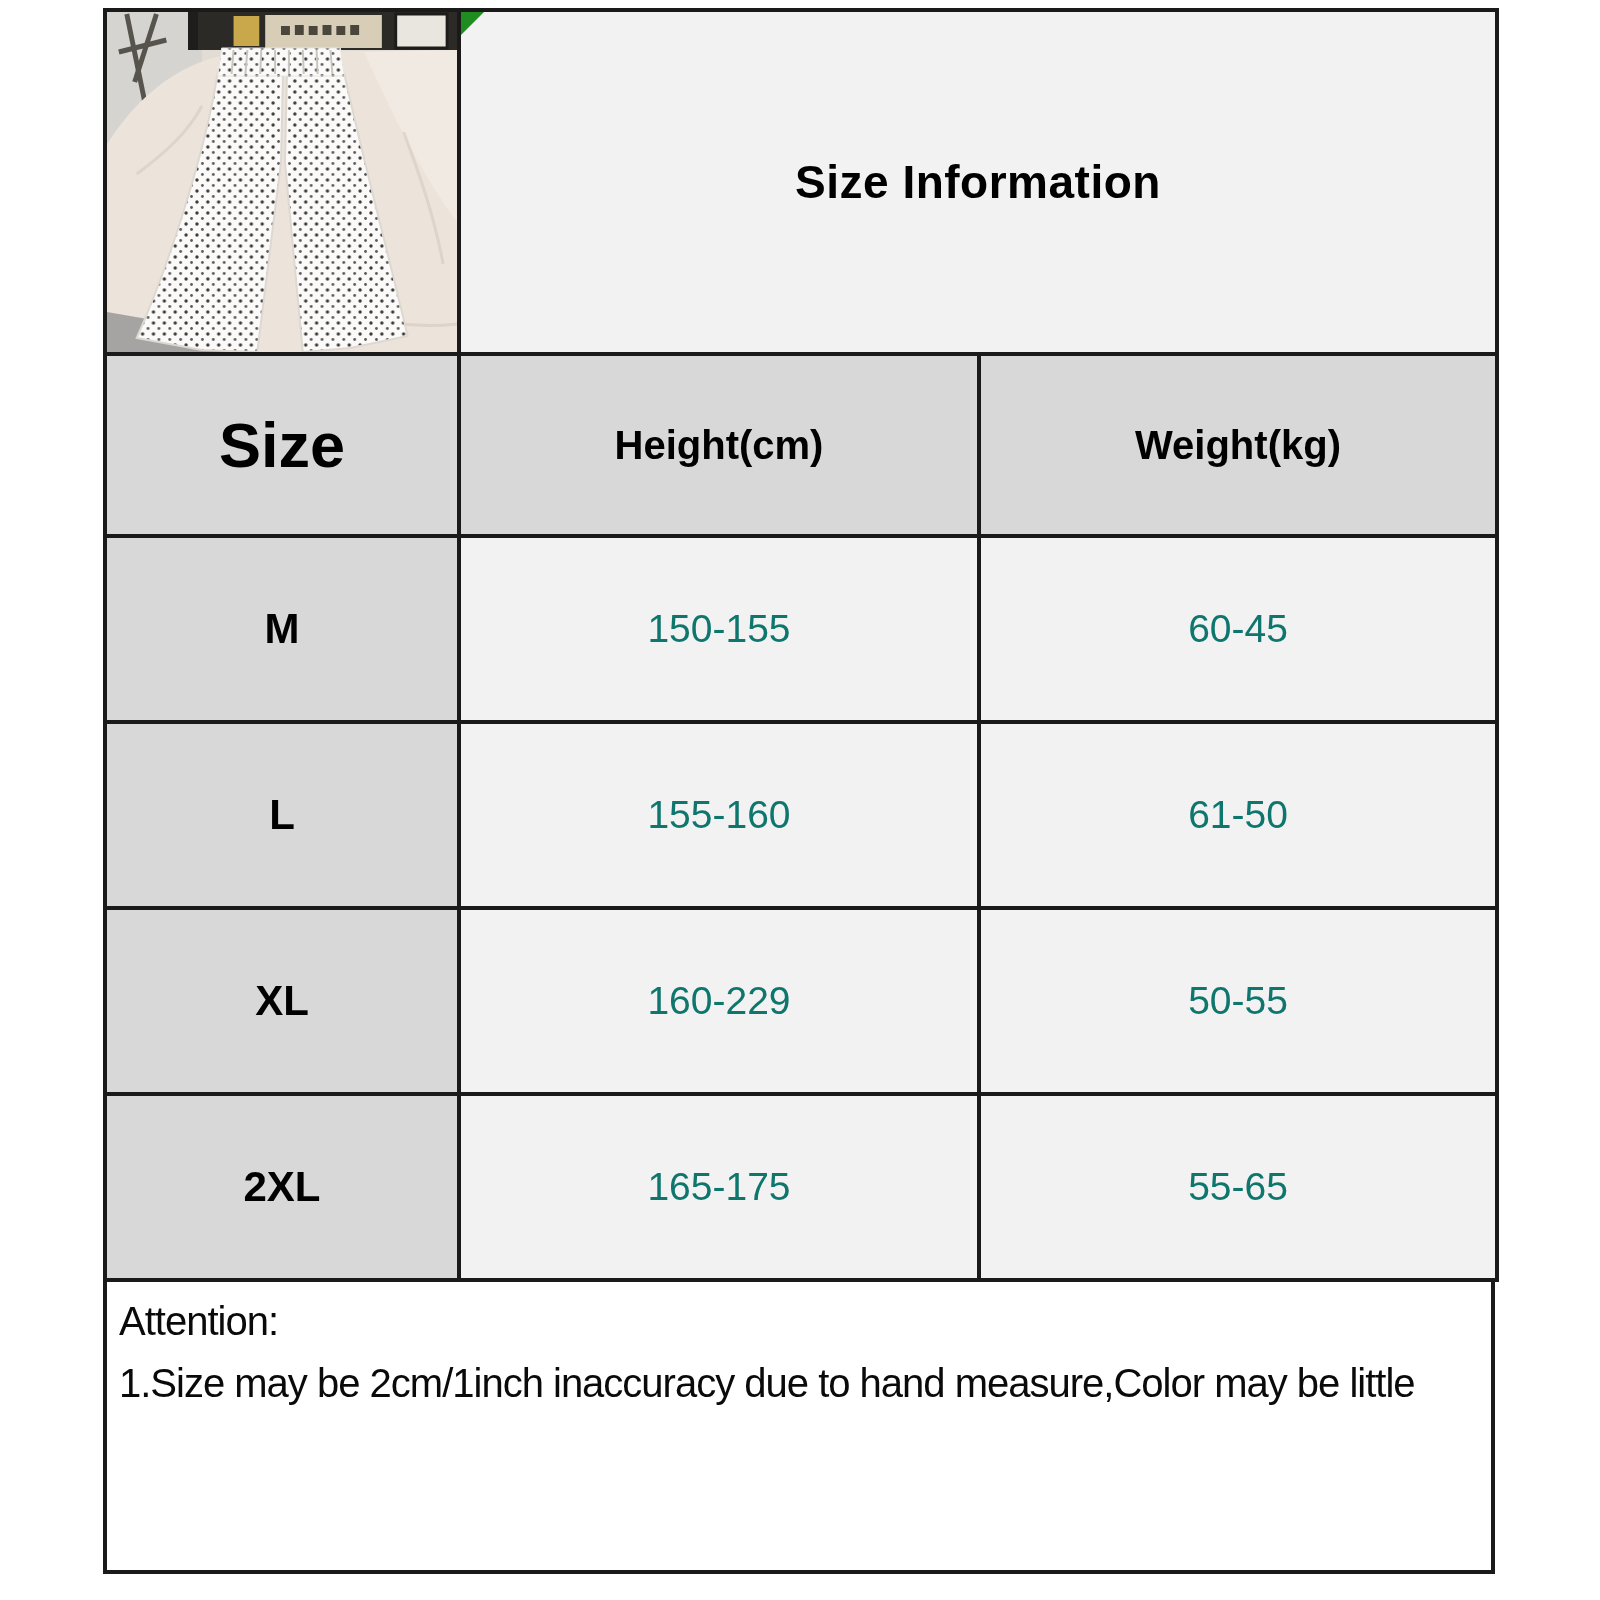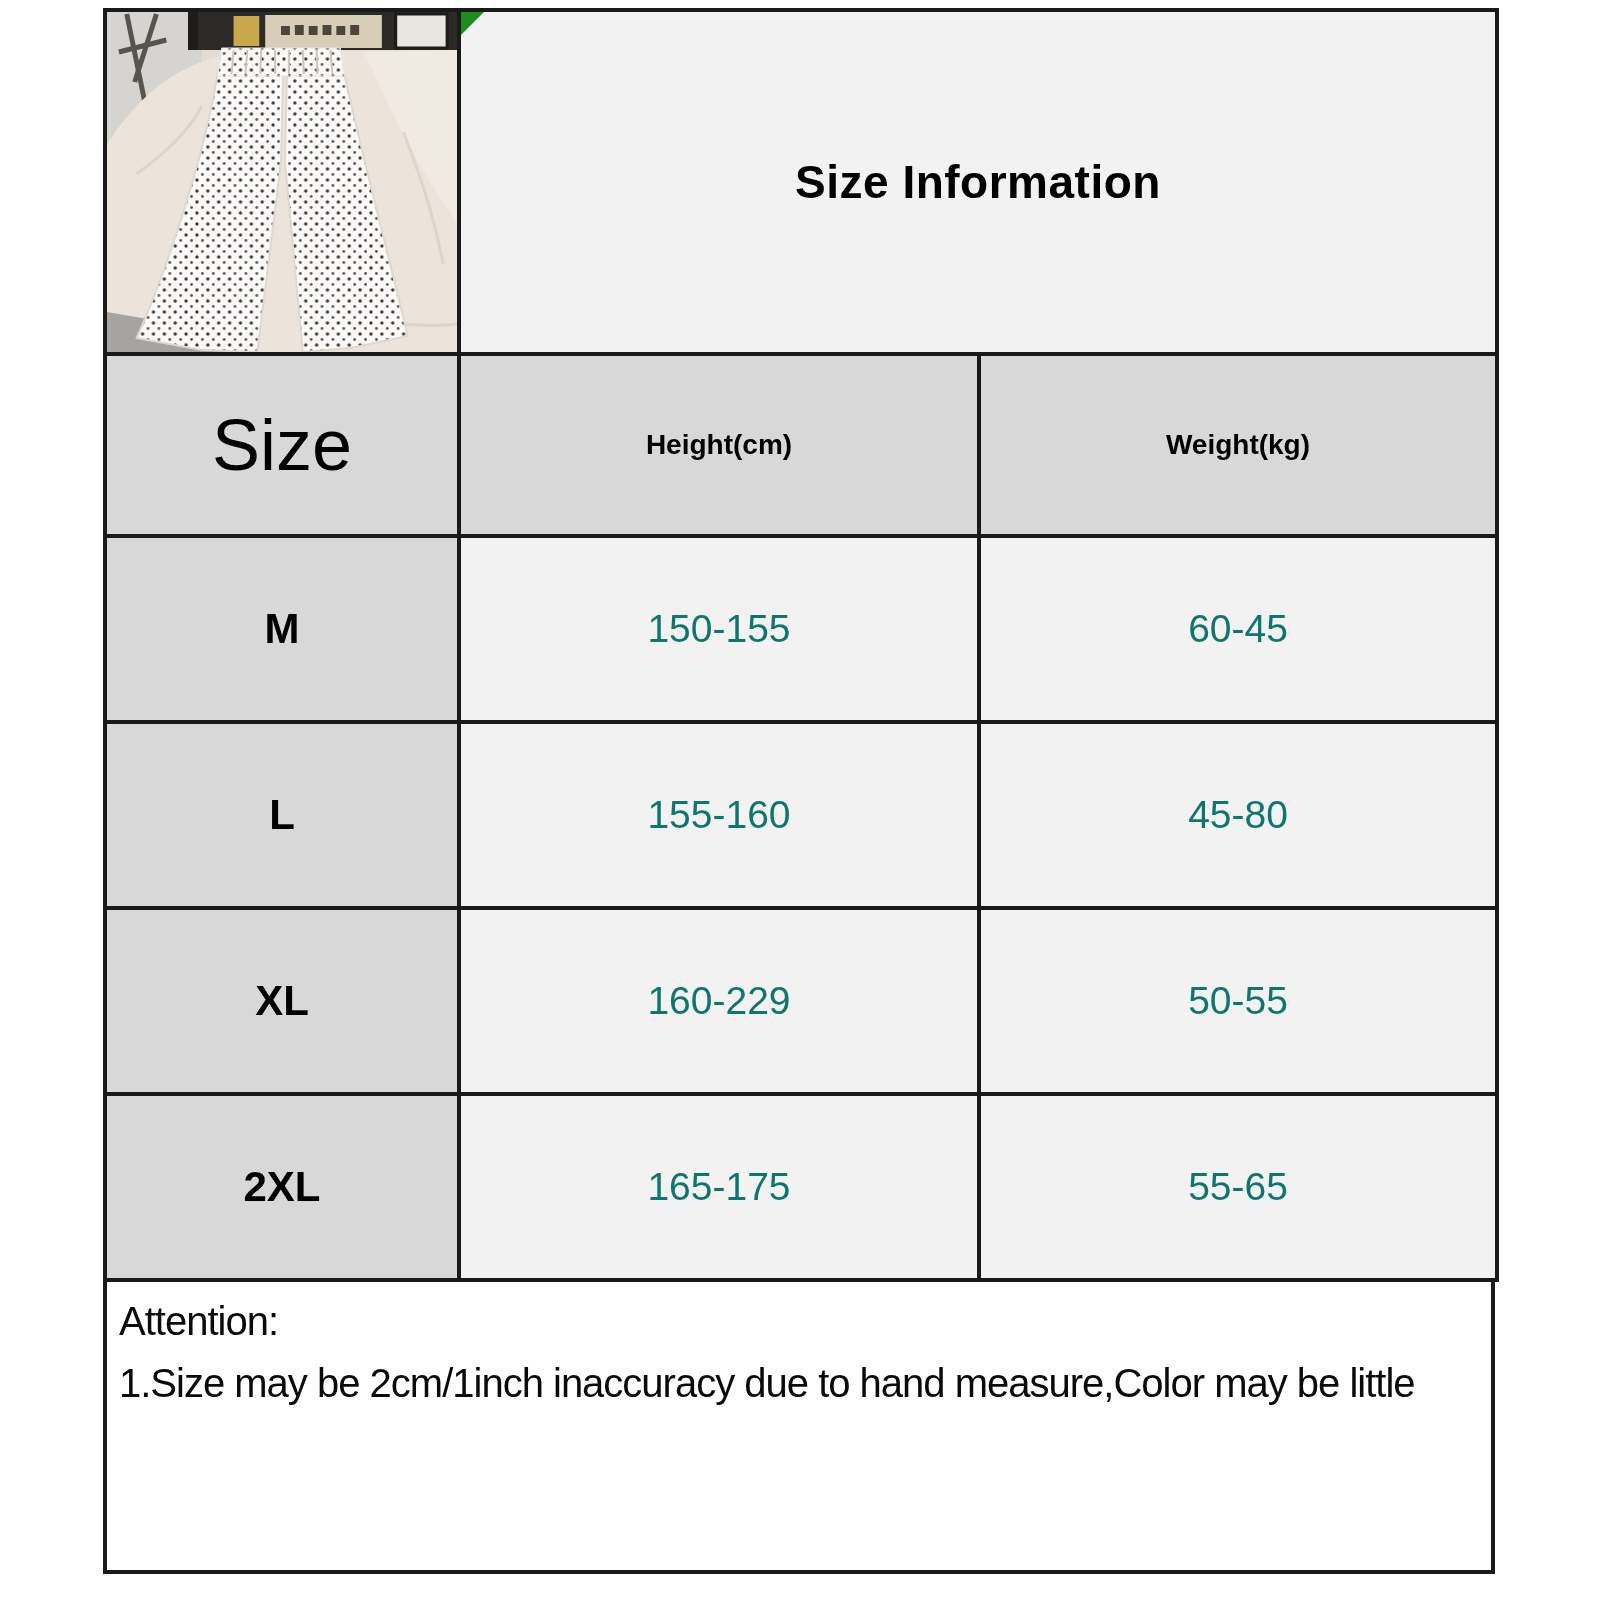--- a/index.html
+++ b/index.html
@@ -14,22 +14,22 @@
 
   .photo-cell{background:#e6ded6;}
   .photo-cell svg{display:block;width:100%;height:340px;}
 
   .title-cell{background:#f2f2f2;position:relative;height:340px;}
   .title{font-size:46px;font-weight:bold;letter-spacing:0.5px;}
   .green-marker{position:absolute;left:0;top:0;width:0;height:0;
         border-top:23px solid #1e8c1e;border-right:23px solid transparent;}
 
   tr.r-head th{background:#d8d8d8;height:178px;}
-  th.size-head{font-size:72px;font-weight:normal;}
-  th.col-head{font-size:28px;font-weight:bold;}
+  th.size-head{font-size:63px;font-weight:bold;}
+  th.col-head{font-size:40px;font-weight:bold;}
 
   tr.r-data{height:186px;}
   tr.r-data th{background:#d8d8d8;font-size:42px;font-weight:bold;}
   tr.r-data td{background:#f2f2f2;font-size:39px;font-weight:normal;color:#0f766e;}
 
   .attention-box{box-sizing:border-box;width:1392px;height:292px;border:4px solid #1a1a1a;
         border-top:none;background:#ffffff;padding:8px 12px 8px 12px;overflow:hidden;}
   .attn-line{font-size:40px;line-height:62px;letter-spacing:-1px;white-space:nowrap;color:#0a0a0a;}
 </style>
 </head>
@@ -114,21 +114,21 @@
       </tr>
 
       <tr class="r-data">
         <th>M</th>
         <td>150-155</td>
         <td>60-45</td>
       </tr>
       <tr class="r-data">
         <th>L</th>
         <td>155-160</td>
-        <td>45-80</td>
+        <td>61-50</td>
       </tr>
       <tr class="r-data">
         <th>XL</th>
         <td>160-229</td>
         <td>50-55</td>
       </tr>
       <tr class="r-data">
         <th>2XL</th>
         <td>165-175</td>
         <td>55-65</td>

